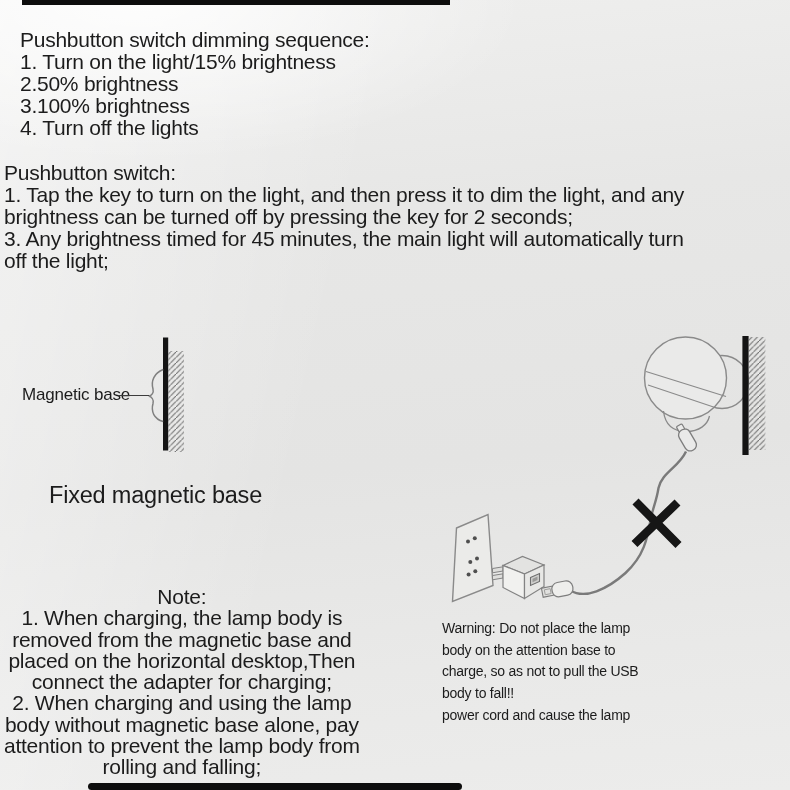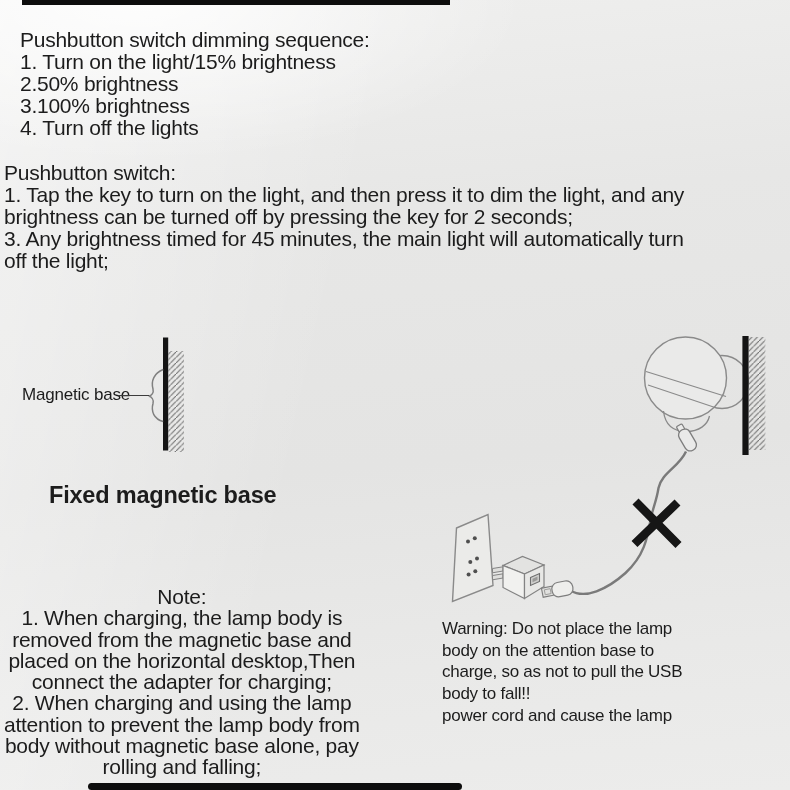--- a/index.html
+++ b/index.html
@@ -9,25 +9,25 @@
     background:
       radial-gradient(ellipse 620px 260px at 18% 0%, rgba(255,255,255,.85), rgba(255,255,255,0) 62%),
       linear-gradient(103deg, rgba(255,255,255,.45) 0%, rgba(255,255,255,0) 42%),
       linear-gradient(175deg,#efefee 0%,#e7e7e6 28%,#e4e4e3 58%,#e9e9e8 82%,#ececeb 100%);
   }
   .tblock{position:absolute;letter-spacing:-0.25px;white-space:nowrap;}
   .tblock div{display:block;}
   .dimming{left:20px;top:29px;font-size:21px;line-height:22px;}
   .switchb{left:4px;top:162px;font-size:21px;line-height:22px;}
   .noteb{left:4px;top:586px;font-size:21px;line-height:21.3px;text-align:center;}
-  .warnb{left:442px;top:618px;font-size:17px;line-height:21.7px;}
+  .warnb{left:442px;top:618px;font-size:14px;line-height:21.7px;}
   .fig{position:absolute;}
   .maglabel{position:absolute;left:22px;top:385px;font-size:17px;letter-spacing:-0.2px;}
   .leader{position:absolute;left:119px;top:394.5px;width:30px;height:1.7px;background:#3c3c3c;}
-  .caption{position:absolute;left:49px;top:482px;font-size:23.5px;letter-spacing:-0.2px;font-weight:bold;}
+  .caption{position:absolute;left:49px;top:482px;font-size:23.5px;letter-spacing:-0.2px;}
   .cropbar{position:absolute;background:#0d0d0d;}
   .cropbar.top{left:22px;top:0;width:428px;height:4.5px;}
   .cropbar.bottom{left:88px;top:782.5px;width:374px;height:7.5px;border-radius:4px;}
 </style>
 </head>
 <body>
 
 <div class="canvas">
 
   <div class="cropbar top"></div>
@@ -108,22 +108,22 @@
     </g>
   </svg>
 
   <div class="tblock noteb">
     <div>Note:</div>
     <div>1. When charging, the lamp body is</div>
     <div>removed from the magnetic base and</div>
     <div>placed on the horizontal desktop,Then</div>
     <div>connect the adapter for charging;</div>
     <div>2. When charging and using the lamp</div>
+    <div>body without magnetic base alone, pay</div>
     <div>attention to prevent the lamp body from</div>
-    <div>body without magnetic base alone, pay</div>
     <div>rolling and falling;</div>
   </div>
 
   <div class="tblock warnb">
     <div>Warning: Do not place the lamp</div>
     <div>body on the attention base to</div>
     <div>charge, so as not to pull the USB</div>
     <div>body to fall!!</div>
     <div>power cord and cause the lamp</div>
   </div>

